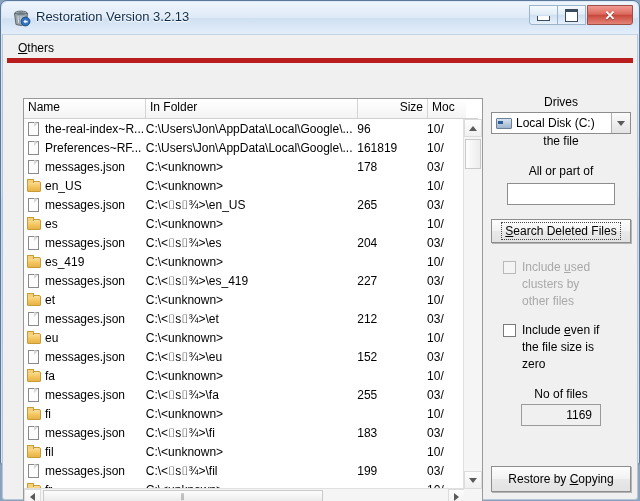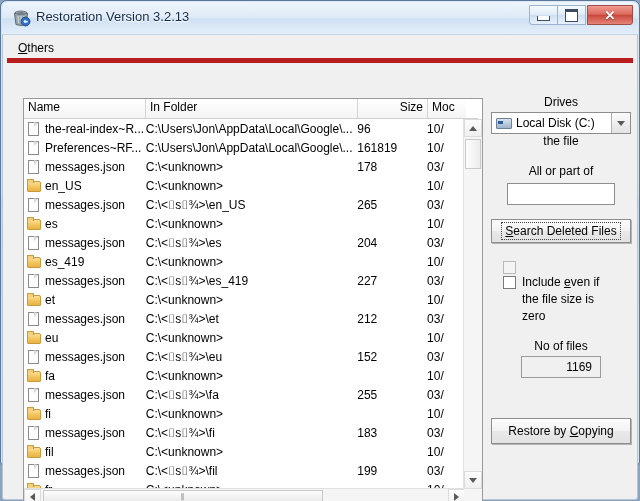--- a/index.html
+++ b/index.html
@@ -503,23 +503,26 @@
         <div class="p-label" style="margin-top:16px">All or part of</div>
 
         <input class="txtinput" type="text" style="margin-top: 5px;" value="">
 
         <div class="btn focused" style="height:24px;margin-top:14px">
           <span class="focusring"><u class="ak">S</u>earch Deleted Files</span>
         </div>
 
         <div class="chkrow" style="margin-top:16px;padding-left:12px">
           <span class="chkbox disabled"></span>
-        </div>
-
-        <div class="chkrow" style="padding-left:12px">
+          <span class="chklabel disabled">
+            Include <u class="ak">u</u>sed<br>clusters by<br>other files
+          </span>
+        </div>
+
+        <div class="chkrow" style="margin-top:12px;padding-left:12px">
           <span class="chkbox"></span>
           <span class="chklabel">
             Include <u class="ak">e</u>ven if<br>the file size is<br>zero
           </span>
         </div>
 
         <div class="p-label" style="margin-top:14px">No of files</div>
         <div class="countbox">1169</div>
 
         <div class="btn" style="height:26px;margin-top:40px">

